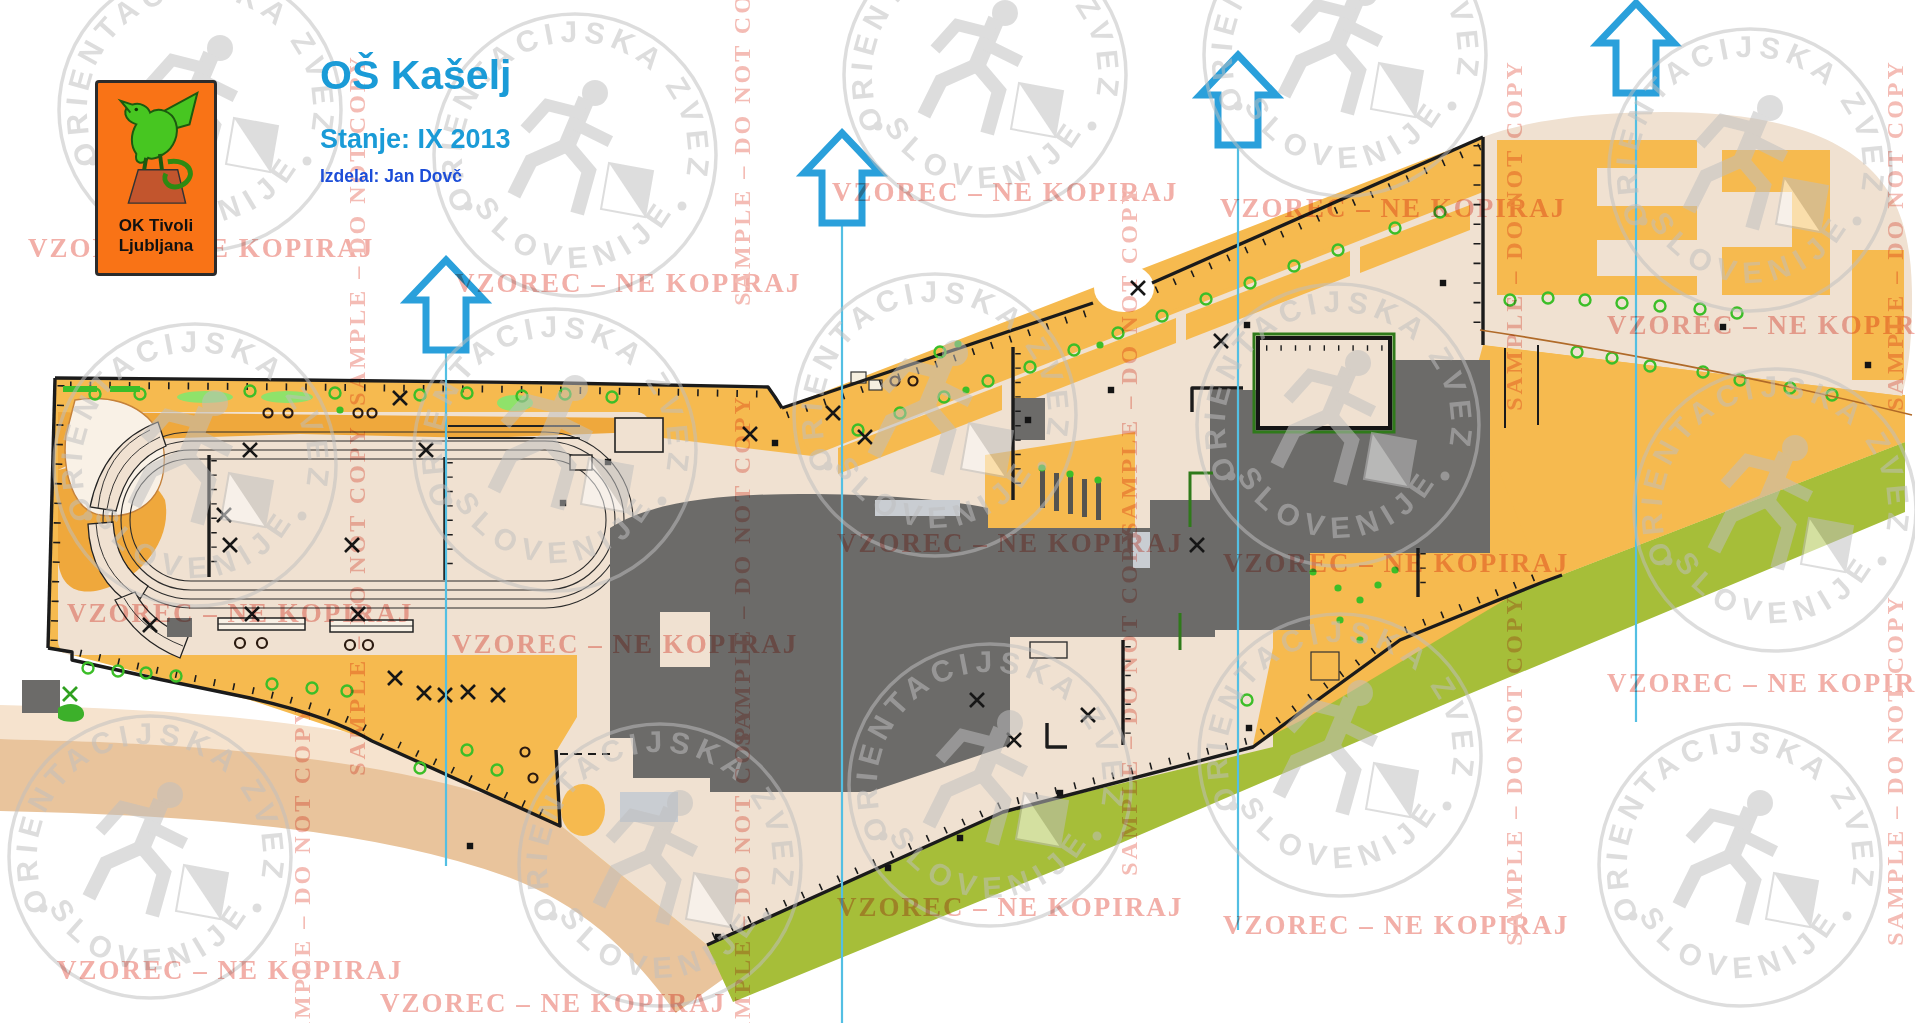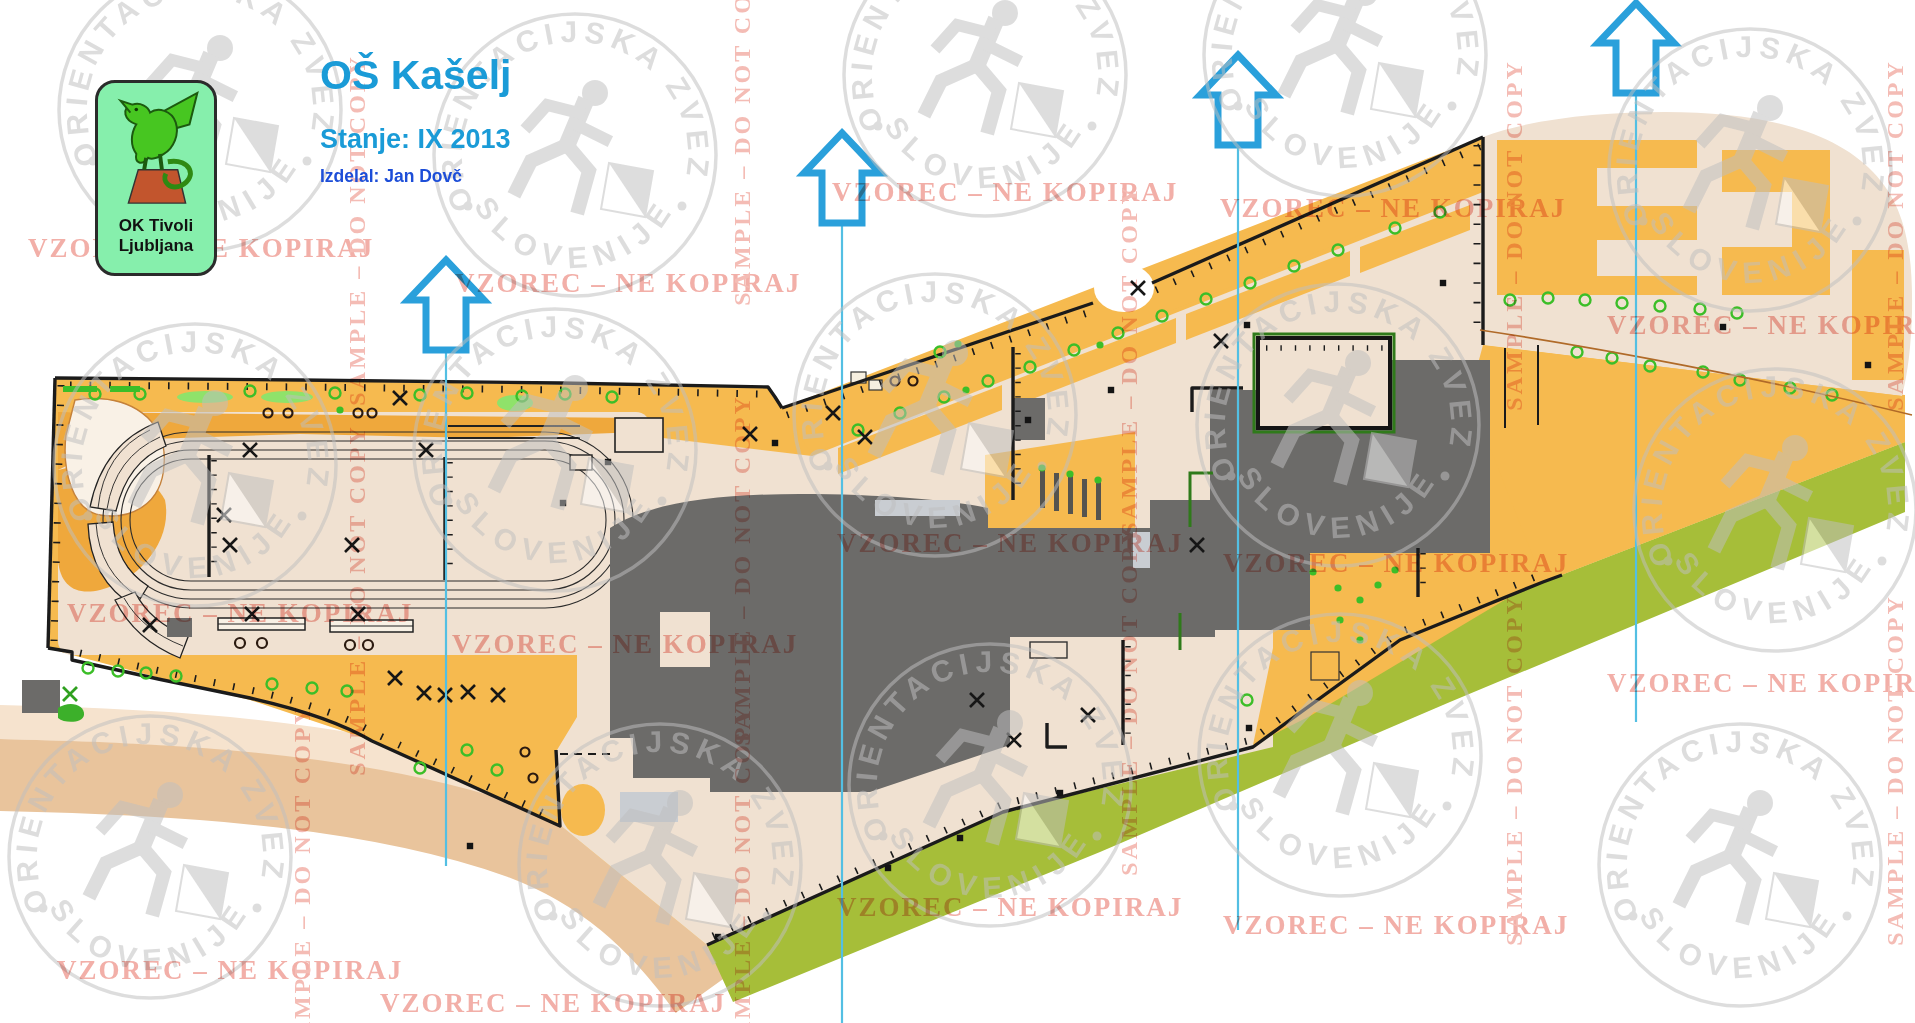--- a/index.html
+++ b/index.html
@@ -1,21 +1,21 @@
 <!DOCTYPE html>
 <html><head>
 <meta charset="utf-8">
 <style>
   html,body{margin:0;padding:0;background:#ffffff;}
   #root{position:relative;width:1915px;height:1023px;overflow:hidden;background:#fff;
         font-family:"Liberation Sans",sans-serif;}
   #mapsvg{position:absolute;left:0;top:0;}
   
-  .logo-card{position:absolute;left:95px;top:80px;width:122px;height:196px;background:#86efac;
-             border:3px solid #2b2b2b;border-radius:20px;box-sizing:border-box;text-align:center;z-index:5;}
+  .logo-card{position:absolute;left:95px;top:80px;width:122px;height:196px;background:#f97316;
+             border:3px solid #2b2b2b;border-radius:4px;box-sizing:border-box;text-align:center;z-index:5;}
   .logo-club{font-size:17px;font-weight:bold;color:#111;line-height:1.08;margin-top:2px;}
   .map-title{position:absolute;left:320px;top:52px;font-size:41px;font-weight:bold;color:#1A9BD7;z-index:5;}
   .map-status{position:absolute;left:320px;top:124px;font-size:27px;font-weight:bold;color:#1A9BD7;z-index:5;}
   .map-credit{position:absolute;left:320px;top:166px;font-size:17.5px;font-weight:bold;color:#1d4ed8;z-index:5;}
   
   .fence{stroke:#1b1b1b;stroke-width:3.4;fill:none;stroke-linejoin:round;}
   .fence-thin{stroke:#1b1b1b;stroke-width:2;fill:none;}
   .tk{stroke:#1b1b1b;stroke-width:7;stroke-dasharray:1.6 18;fill:none;}
   .tks{stroke:#1b1b1b;stroke-width:5.5;stroke-dasharray:1.4 13;fill:none;}
   .lane{stroke:#2b2b2b;stroke-width:1.1;fill:none;}

